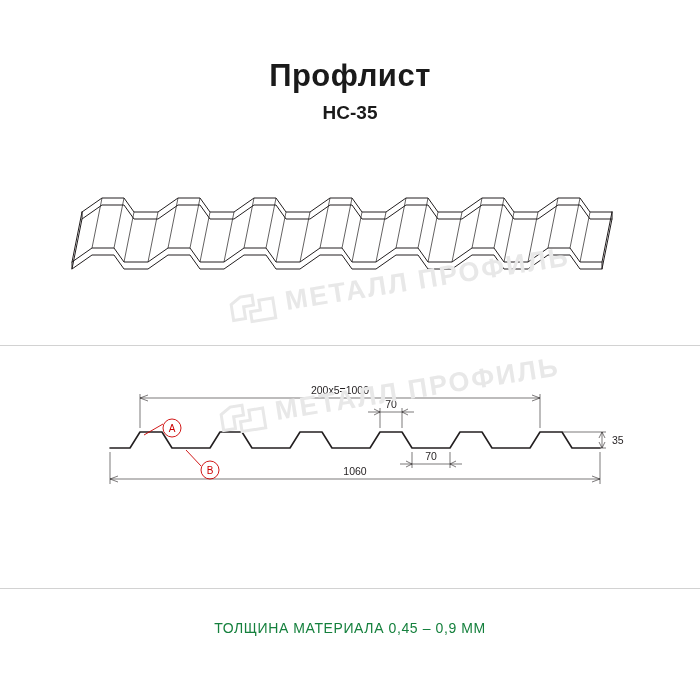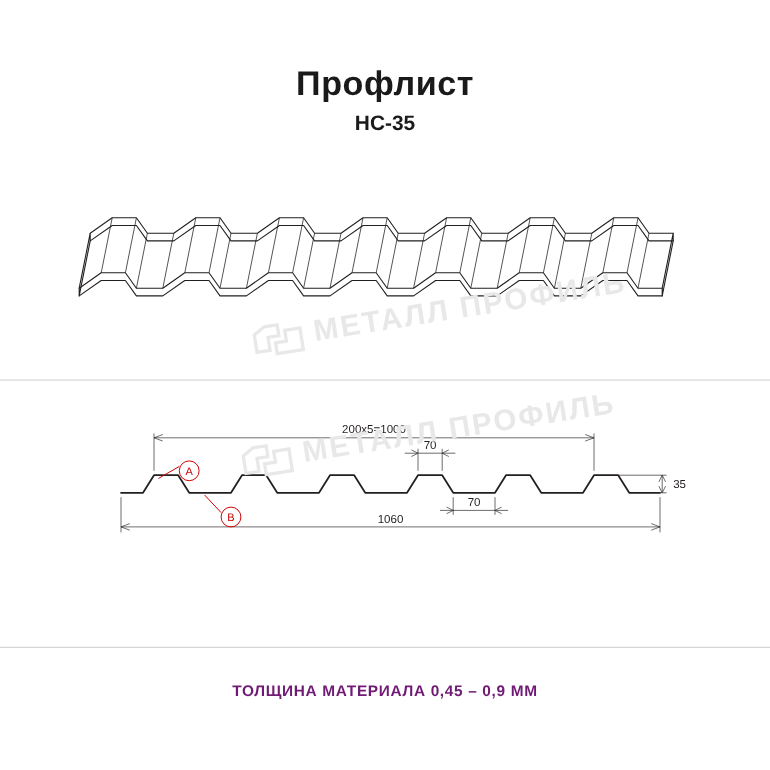--- a/index.html
+++ b/index.html
@@ -102,23 +102,23 @@
   }
 
   
   .footer-note {
     position: absolute;
     top: 620px;
     left: 0;
     width: 700px;
     text-align: center;
     font-size: 14px;
-    font-weight: bold;
+    font-weight: normal;
     letter-spacing: 0.6px;
-    color: #701a75;
+    color: #15803d;
   }
 
   svg { display: block; overflow: visible; }
   .ln { fill: none; stroke: #231f20; stroke-width: 1; stroke-linejoin: round; stroke-linecap: round; }
   .ln-thin { fill: none; stroke: #231f20; stroke-width: 0.7; }
   .dim { fill: none; stroke: #231f20; stroke-width: 0.6; }
   .callout { fill: none; stroke: #cc0000; stroke-width: 0.9; }
   .callout-txt { fill: #cc0000; font-size: 10px; font-family: "Liberation Sans", sans-serif; }
   .dimtxt { fill: #231f20; font-size: 10.5px; font-family: "Liberation Sans", sans-serif; }
 </style>

